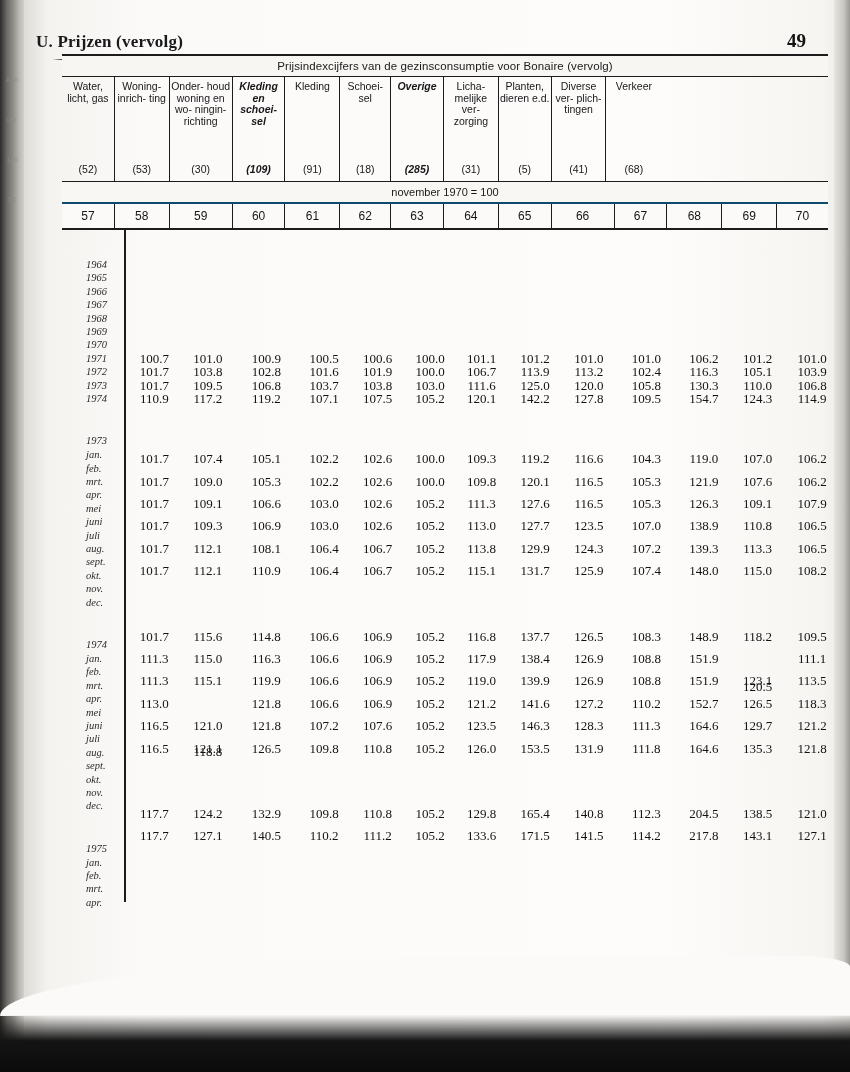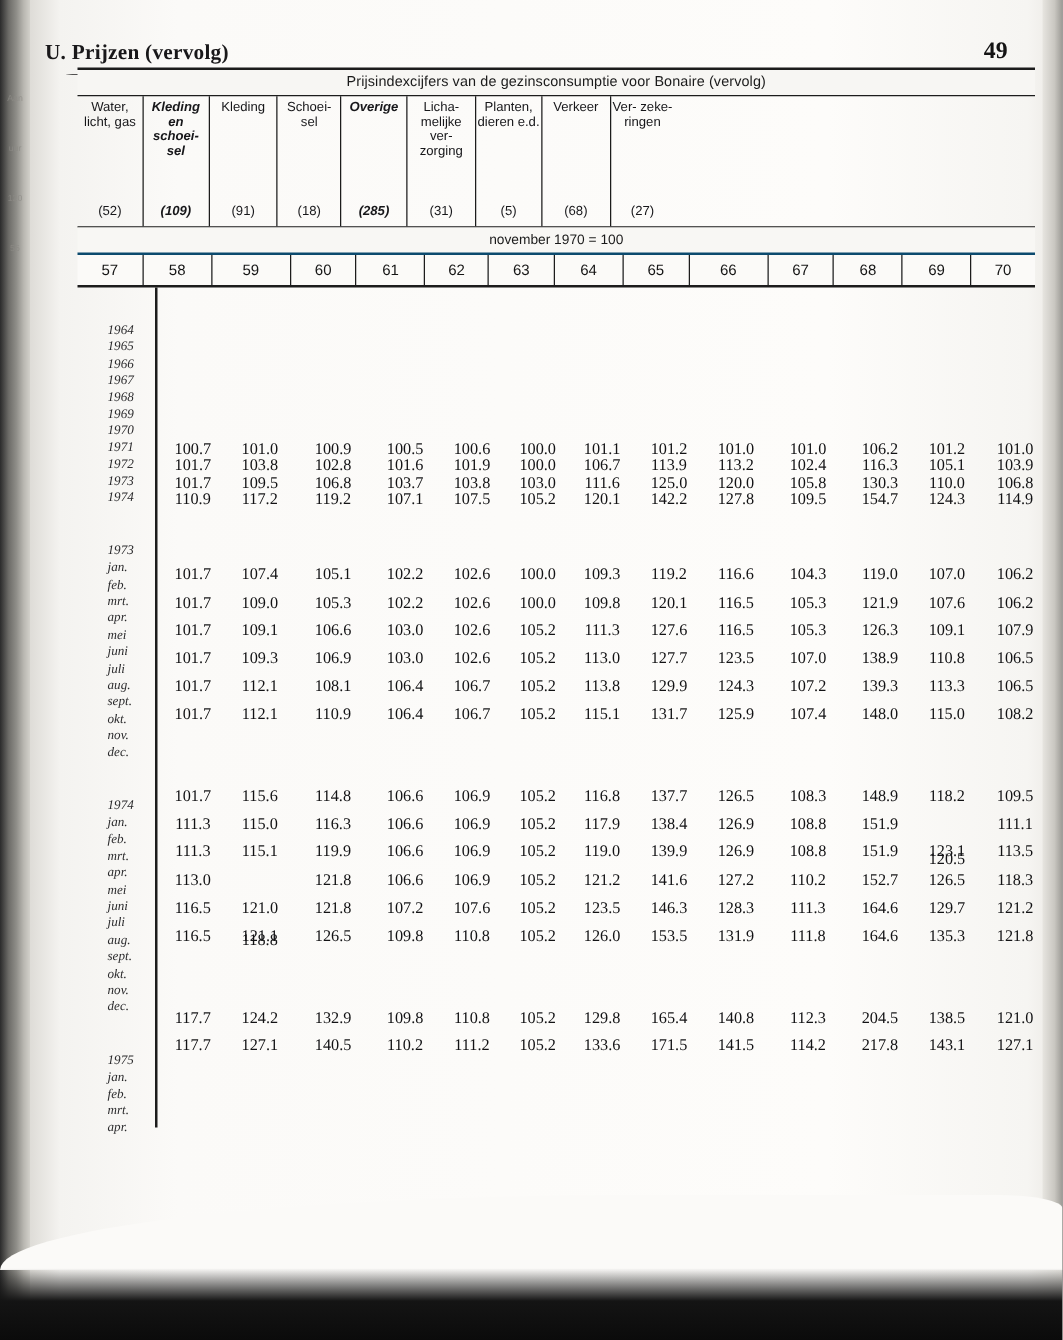--- a/index.html
+++ b/index.html
@@ -151,20 +151,28 @@
 
   <div id="tbl">
 
     <div id="caption">Prijsindexcijfers van de gezinsconsumptie voor  Bonaire (vervolg)</div>
 
     <div id="hdrbox" class="hrow">
         <div class="hcell" style="width: 6.89655%;">
           <span class="wt">Water, licht, gas</span>
           <span class="wn">(52)</span>
         </div>
+        <div class="hcell" style="width: 7.1618%;">
+          <span class="wt">Woning- inrich- ting</span>
+          <span class="wn">(53)</span>
+        </div>
+        <div class="hcell" style="width: 8.22281%;">
+          <span class="wt">Onder- houd woning en wo- ningin- richting</span>
+          <span class="wn">(30)</span>
+        </div>
         <div class="hcell ital" style="width: 6.89655%;">
           <span class="wt">Kleding en schoei- sel</span>
           <span class="wn">(109)</span>
         </div>
         <div class="hcell" style="width: 7.1618%;">
           <span class="wt">Kleding</span>
           <span class="wn">(91)</span>
         </div>
         <div class="hcell" style="width: 6.6313%;">
           <span class="wt">Schoei- sel</span>
@@ -176,26 +184,26 @@
         </div>
         <div class="hcell" style="width: 7.1618%;">
           <span class="wt">Licha- melijke ver- zorging</span>
           <span class="wn">(31)</span>
         </div>
         <div class="hcell" style="width: 6.89655%;">
           <span class="wt">Planten, dieren e.d.</span>
           <span class="wn">(5)</span>
         </div>
         <div class="hcell" style="width: 7.1618%;">
+          <span class="wt">Diverse ver- plich- tingen</span>
+          <span class="wn">(41)</span>
+        </div>
+        <div class="hcell" style="width: 7.1618%;">
           <span class="wt">Verkeer</span>
           <span class="wn">(68)</span>
-        </div>
-        <div class="hcell" style="width: 6.6313%;">
-          <span class="wt">Ver- zeke- ringen</span>
-          <span class="wn">(27)</span>
         </div>
       </div>
 
     <div id="baseband">november 1970 = 100</div>
 
     <div id="numband" class="hrow">
         <div class="ncell" style="width: 6.89655%;">57</div>
         <div class="ncell" style="width: 7.1618%;">58</div>
         <div class="ncell" style="width: 8.22281%;">59</div>
         <div class="ncell" style="width: 6.89655%;">60</div>

